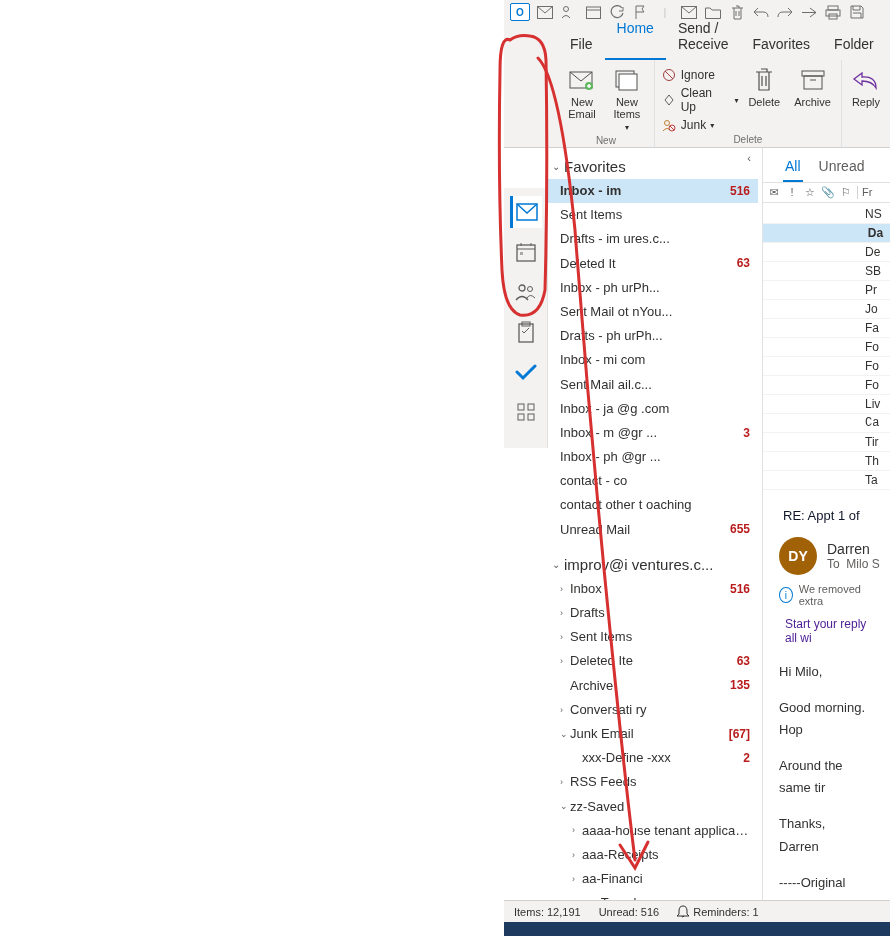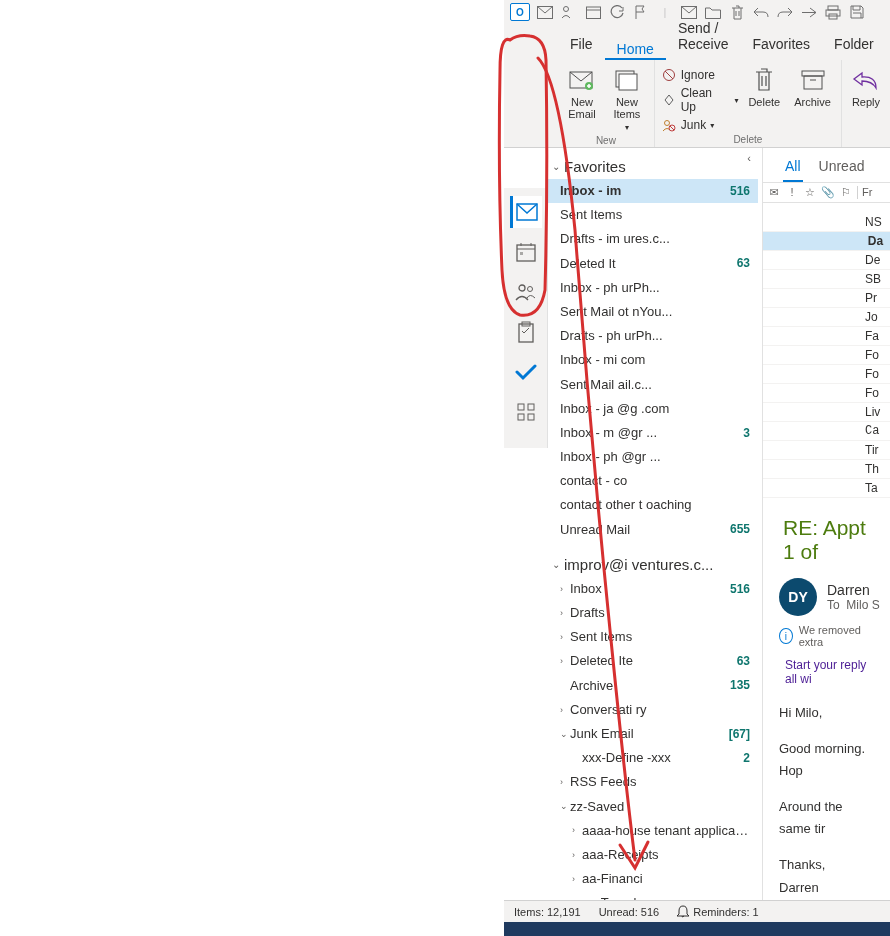--- a/index.html
+++ b/index.html
@@ -4,21 +4,21 @@
 <style>
 * { margin:0; padding:0; box-sizing:border-box; font-family:"Segoe UI",Arial,sans-serif; }
 body { width:890px; height:936px; background:#fff; position:relative; overflow:hidden; }
 .left-blank { position:absolute; left:0; top:0; width:504px; height:100%; background:#fff; }
 .app { position:absolute; left:504px; top:0; width:386px; height:936px; background:#f3f2f1; display:flex; flex-direction:column; }
 .titlebar { height:24px; background:#f3f2f1; display:flex; align-items:center; padding-left:6px; gap:6px; }
 .tb-icon { width:18px; height:18px; display:flex; align-items:center; justify-content:center; color:#6e6e6e; }
 .outlook-logo { color:#0078d4; font-weight:bold; font-size:10px; width:20px; height:18px; background:#fff; border:1px solid #0078d4; border-radius:2px; display:flex; align-items:center; justify-content:center; }
 .ribbon-tabs { height:36px; display:flex; align-items:flex-end; padding-left:54px; background:#f3f2f1; font-size:14px; color:#323130; }
 .rt { padding:8px 12px; cursor:pointer; }
-.rt.active { color:#0078d4; border-bottom:2px solid #0078d4; padding-bottom:1px; }
+.rt.active { color:#0078d4; border-bottom:2px solid #0078d4; padding-bottom:22px; }
 .ribbon { height:88px; background:#f3f2f1; border-bottom:1px solid #d1d1d1; display:flex; padding-left:54px; }
 .rgroup { display:flex; flex-direction:column; align-items:center; border-right:1px solid #e1e1e1; padding:4px 6px 2px; }
 .rgroup-row { display:flex; gap:6px; align-items:flex-start; }
 .rbtn-big { display:flex; flex-direction:column; align-items:center; gap:2px; padding:2px 4px; cursor:pointer; }
 .rbtn-big .ico { width:28px; height:28px; display:flex; align-items:center; justify-content:center; }
 .rbtn-big .lbl { font-size:11px; color:#323130; text-align:center; line-height:1.1; }
 .rbtn-small { display:flex; align-items:center; gap:4px; font-size:12px; color:#323130; padding:1px 0; cursor:pointer; }
 .rbtn-small .ico { width:16px; height:16px; display:flex; align-items:center; justify-content:center; }
 .rgroup-label { font-size:10px; color:#6e6e6e; margin-top:auto; }
 .main { flex:1; display:flex; background:#fff; position:relative; overflow:hidden; }
@@ -27,35 +27,35 @@
 .nav-strip .nav-item.active { color:#0078d4; border-left:3px solid #0078d4; background:#fff; }
 .folder-pane { position:absolute; left:44px; top:0; width:210px; bottom:0; background:#fff; overflow-y:auto; font-size:13px; color:#323130; }
 .fp-collapse { position:absolute; right:2px; top:4px; width:14px; height:14px; color:#605e5c; cursor:pointer; font-size:11px; text-align:center; }
 .fp-section { padding:4px 0; }
 .fp-header { display:flex; align-items:center; padding:6px 8px 4px 4px; font-size:15px; color:#323130; cursor:pointer; }
 .fp-header .chev { width:12px; font-size:10px; color:#605e5c; }
 .fp-item { display:flex; align-items:center; padding:3px 8px 3px 12px; cursor:pointer; line-height:1.4; }
 .fp-item.selected { background:#cde6f7; font-weight:600; }
 .fp-item .chev { width:10px; font-size:9px; color:#605e5c; }
 .fp-item .name { flex:1; white-space:nowrap; overflow:hidden; text-overflow:ellipsis; }
-.fp-item .count { color:#0f766e; font-weight:600; font-size:12px; }
+.fp-item .count { color:#b91c1c; font-weight:600; font-size:12px; }
 .fp-item.sub { padding-left:24px; }
 .msg-pane { position:absolute; left:258px; top:0; right:0; bottom:0; background:#fff; border-left:1px solid #e1e1e1; font-size:13px; }
 .msg-tabs { display:flex; gap:14px; padding:6px 12px 0 20px; border-bottom:1px solid #e1e1e1; }
 .msg-tab { padding:4px 2px 6px; font-size:14px; cursor:pointer; color:#605e5c; }
 .msg-tab.active { color:#0078d4; border-bottom:2px solid #0078d4; }
 .msg-cols { display:flex; gap:4px; padding:3px 4px; border-bottom:1px solid #e1e1e1; font-size:11px; color:#605e5c; }
 .msg-cols span { width:14px; text-align:center; }
-.msg-list { padding:2px 0;margin-top:8px; }
+.msg-list { padding:2px 0; }
 .msg-row { padding:2px 4px 2px 8px; font-size:12px; color:#323130; cursor:pointer; border-bottom:1px solid #f3f2f1; white-space:nowrap; overflow:hidden; }
 .msg-row.sel { background:#cde6f7; font-weight:600;text-align:center; }
 .reading { padding:10px 8px; font-size:13px; color:#323130; }
-.reading .subject { font-size:21px; color:#4d7c0f; font-weight:400; padding:6px 0 10px 12px; }
+.reading .subject { font-size:13px; color:#0f172a; font-weight:400; padding:6px 0 10px 12px; }
 .reading .hdr-row { display:flex; align-items:center; gap:10px; padding:4px 0 4px 8px; }
-.avatar { width:38px; height:38px; border-radius:50%; background:#0c4a6e; color:#fff; display:flex; align-items:center; justify-content:center; font-size:14px; font-weight:600; }
+.avatar { width:38px; height:38px; border-radius:50%; background:#a16207; color:#fff; display:flex; align-items:center; justify-content:center; font-size:14px; font-weight:600; }
 .reading .from { font-size:14px; color:#323130; }
 .reading .to { font-size:12px; color:#605e5c; }
 .info-bar { display:flex; align-items:center; gap:6px; padding:4px 8px; font-size:11px; color:#605e5c; }
 .info-bar .info-ico { width:16px; height:16px; border:1.5px solid #0078d4; border-radius:50%; color:#0078d4; font-size:10px; display:flex; align-items:center; justify-content:center; }
 .reply-hint { font-size:12px; color:#4c1d95; padding:6px 8px 12px 14px; }
 .body-text { padding:4px 8px; font-size:13px; line-height:1.7; }
 .body-text p { margin-bottom:14px; }
 .status-bar { height:22px; background:#f3f2f1; border-top:1px solid #d1d1d1; display:flex; align-items:center; padding:0 10px; font-size:11px; color:#323130; gap:18px; position:absolute; bottom:14px; left:504px; width:386px; }
 .status-bar .sb-item { display:flex; align-items:center; gap:4px; }
 .taskbar-strip { position:absolute; bottom:0; left:504px; width:386px; height:14px; background:#1f3a5f; }

